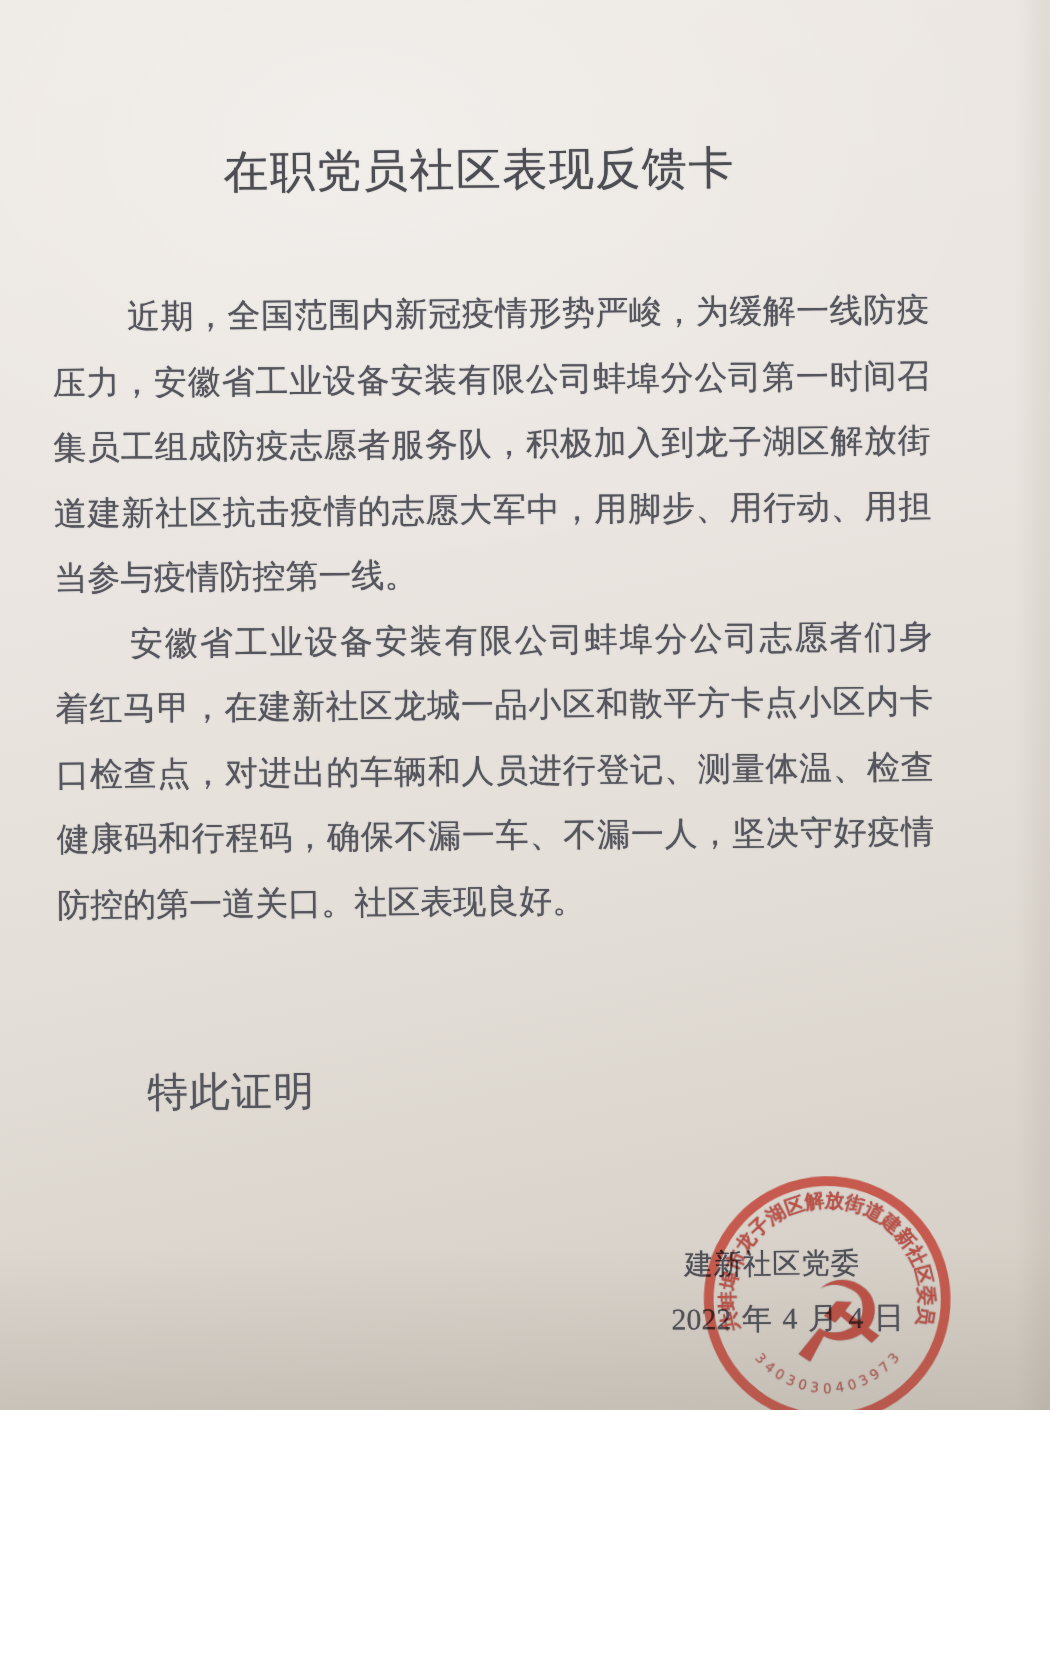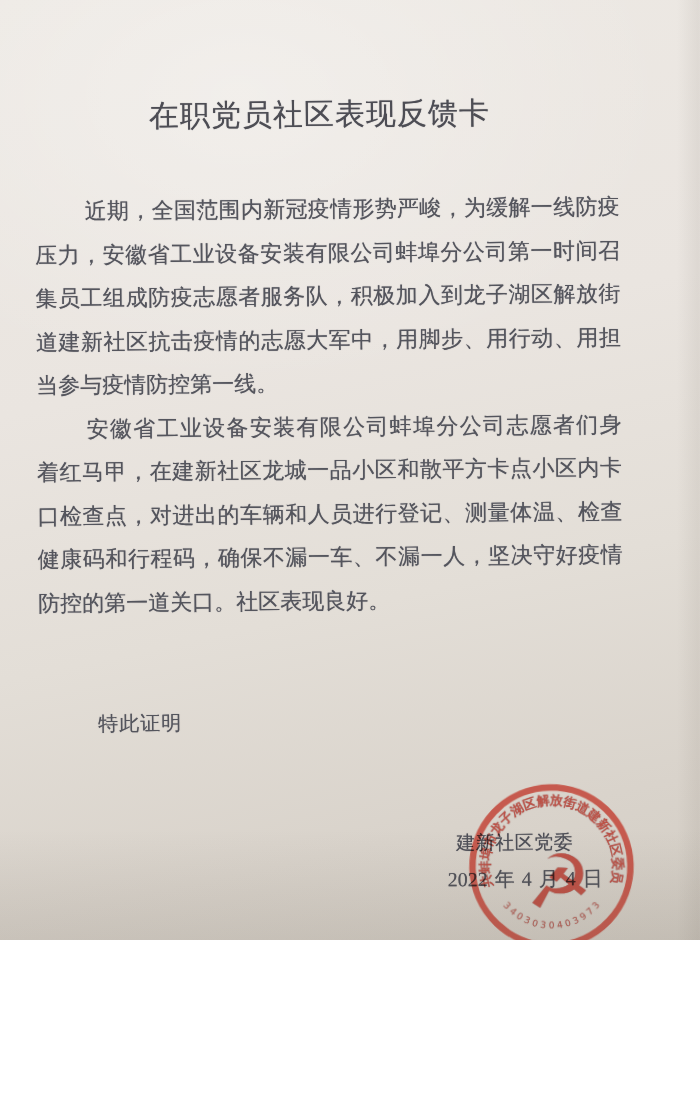--- a/index.html
+++ b/index.html
@@ -41,21 +41,21 @@
   .bodytext{
     position:absolute;left:37px;top:187px;width:585px;
     font-size:22px;line-height:43.5px;
   }
   .line{white-space:nowrap;}
   .line.j{text-align:justify;text-align-last:justify;white-space:normal;
     overflow:hidden;height:43.5px;}
   .line.ind{padding-left:50px;}
   .attest{
     position:absolute;left:96px;top:708px;
-    font-size:20px;letter-spacing:1px;white-space:nowrap;
+    font-size:27px;letter-spacing:1px;white-space:nowrap;
   }
   .sig-org{
     position:absolute;left:453px;top:831px;
     font-size:19px;letter-spacing:0.5px;white-space:nowrap;color:#4e4f57;
   }
   .sig-date{
     position:absolute;left:444px;top:867px;
     font-size:20px;word-spacing:2px;white-space:nowrap;color:#505158;
   }
   .seal{

